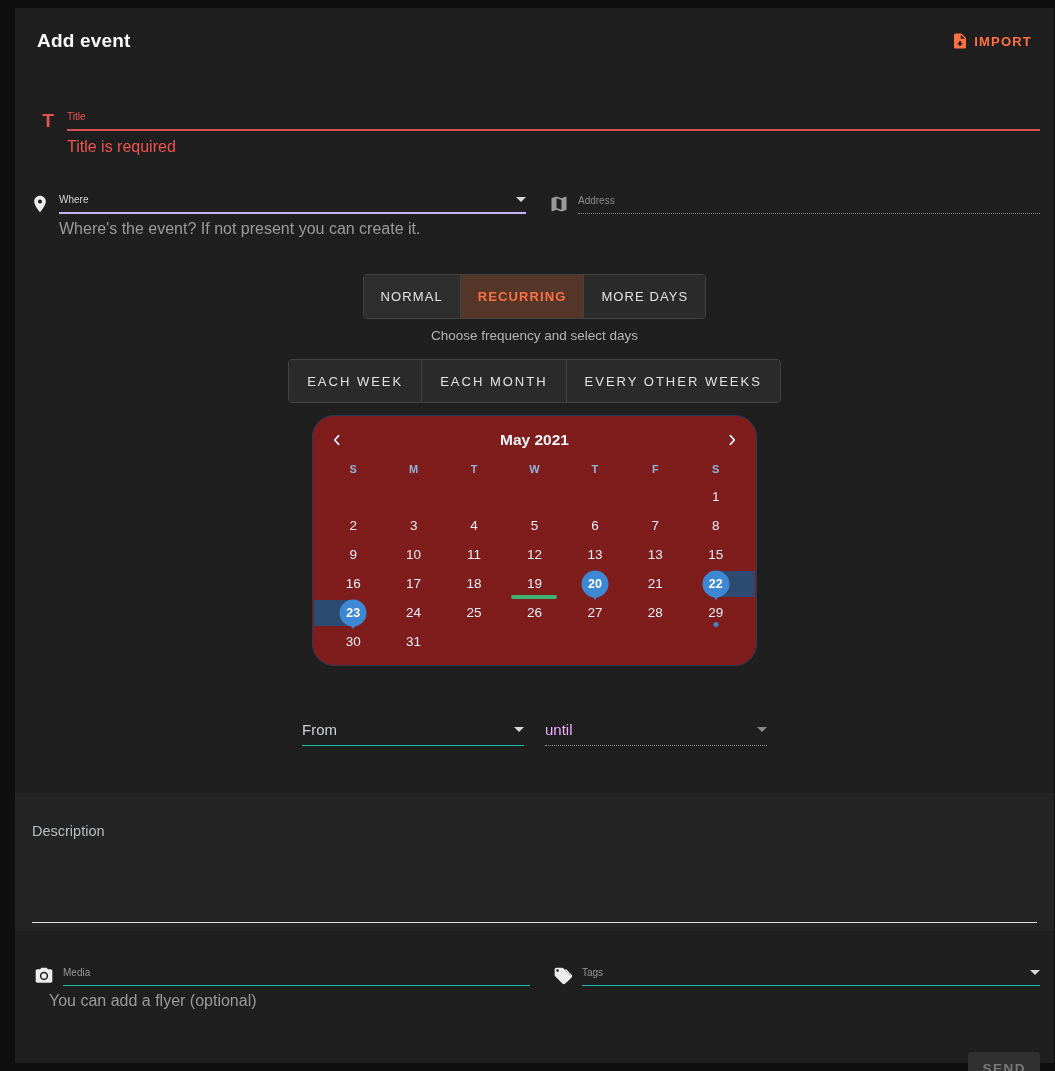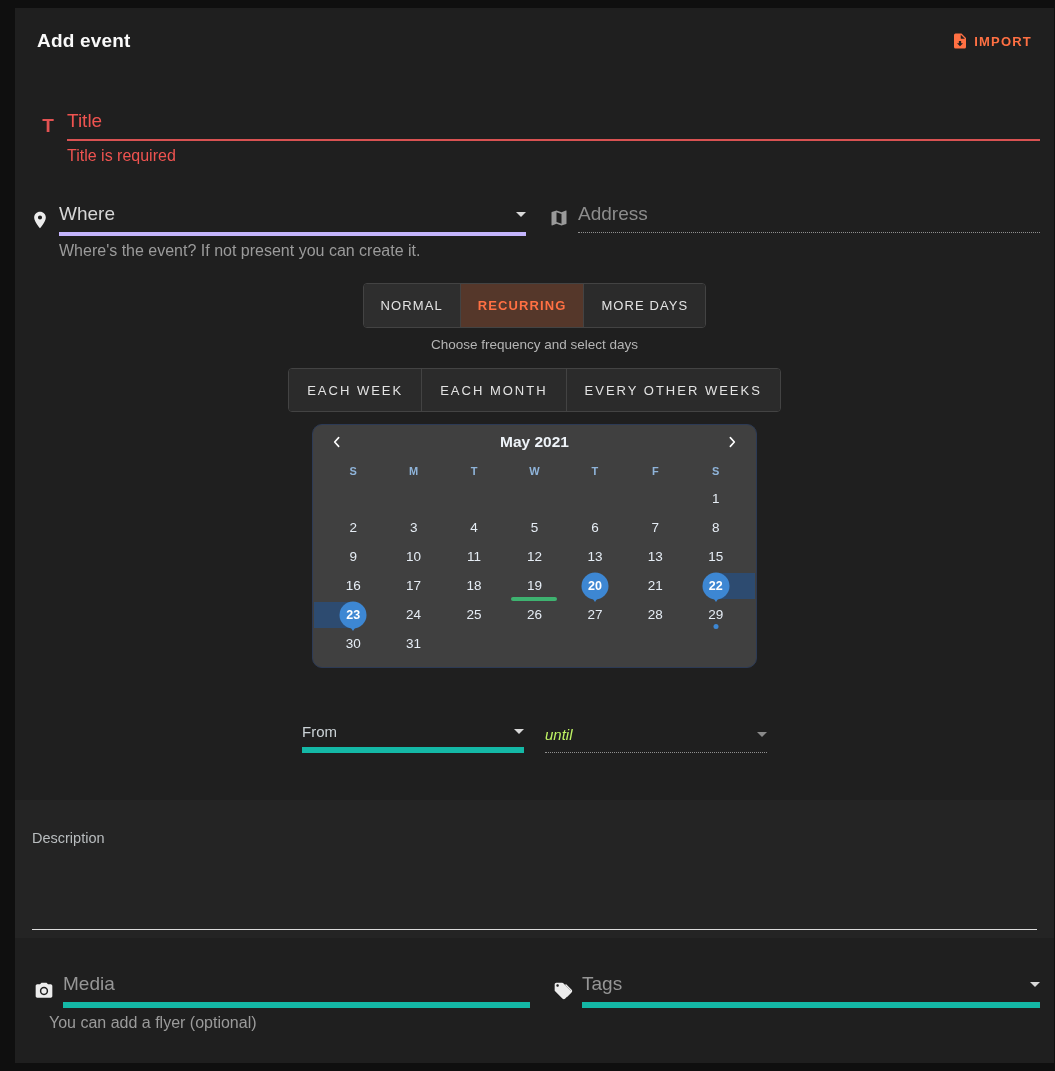--- a/index.html
+++ b/index.html
@@ -14,54 +14,54 @@
   .hdr{display:flex; justify-content:space-between; align-items:center; padding-top:22px; height:44px;}
   .hdr h1{font-size:19px; font-weight:700; color:#fafafa; letter-spacing:.2px; padding-left:8px;}
   .import-btn{display:flex; align-items:center; gap:5px; background:none; border:none; color:var(--accent); font-family:inherit; font-size:13px; font-weight:700; letter-spacing:1.2px; cursor:pointer; padding:6px 8px;}
   .import-btn svg{width:18px; height:18px; fill:var(--accent);}
 
   
   .input-row{display:flex; align-items:center;}
   .ficon{width:22px; margin-right:8px; display:flex; justify-content:center; align-items:center; flex:none;}
   .ficon svg{width:20px; height:20px;}
   .iwrap{flex:1; display:flex; align-items:center; padding-bottom:7px;}
-  input{background:transparent; border:none; outline:none; width:100%; font-family:inherit; font-size:19px; color:#e2e2e2; padding:0;}
+  input{background:transparent; border:none; outline:none; width:100%; font-family:inherit; font-size:10px; color:#e2e2e2; padding:0;}
   .u-err{border-bottom:2px solid #d95252;}
-  .u-focus{border-bottom:4px solid #c4b5fd;}
-  .u-thin{border-bottom:6px solid #14b8a6;gap:41px;}
+  .u-focus{border-bottom:2px solid #c4b5fd;}
+  .u-thin{border-bottom:1px solid #14b8a6;gap:41px;}
   .u-dot{border-bottom:1px dotted #8f8f8f;}
   .helper{font-size:16px; color:var(--helper); margin-top:6px;}
   .helper.err{color:var(--error);}
   .caret{width:0; height:0; border-left:5px solid transparent; border-right:5px solid transparent; border-top:5px solid #d8d8d8; flex:none;}
   .caret.gray{border-top-color:#8a8a8a;}
 
   .title-field{margin-top:58px; padding-left:8px;}
   .title-field .ficon{color:#e25252; font-weight:800; font-size:19px;}
   .title-field input::placeholder{color:var(--error);}
   .title-field .helper{margin-left:30px;}
 
   .two-col{display:flex; gap:22px; margin-top:38px; align-items:flex-start;}
   .col-l{width:497px; flex:none;}
   .col-r{flex:1;}
   .where input::placeholder{color:#d6d6d6;}
   .address input::placeholder{color:#8c8c8c;}
   .media input::placeholder, .tags input::placeholder{color:#969696;}
 
   
   .center-col{display:flex; flex-direction:column; align-items:center;}
-  .tgroup{display:inline-flex; border:1px solid #434343; border-radius:4px; overflow:hidden; margin-top:23px;}
+  .tgroup{display:inline-flex; border:1px solid #434343; border-radius:4px; overflow:hidden; margin-top:36px;}
   .tgroup .tab{height:43px; padding:0 17px; background:#2b2b2b; border:none; border-left:1px solid #434343; color:#e3e3e3; font-family:inherit; font-size:13px; font-weight:500; letter-spacing:1.1px; cursor:pointer;}
   .tgroup .tab:first-child{border-left:none; background:#2e2e2e;}
   .tgroup .tab.selected{background:#55372a; color:var(--accent); font-weight:700;}
   .hint{margin-top:9px; font-size:13.5px; color:#b5b5b5;}
   .tgroup.freq{margin-top:16px;}
   .tgroup.freq .tab{height:42px; letter-spacing:2px; background:#2b2b2b; padding:0 18px;}
 
   
-  .calendar{margin-top:12px; width:445px; background:#404040; border:1px solid #2c3a55; border-radius:10px; padding:0 10px 10px;}
+  .calendar{margin-top:12px; width:445px; background:#7f1d1d; border:1px solid #2c3a55; border-radius:22px; padding:7px 10px 10px;}
   .cal-hdr{display:flex; align-items:center; height:34px;}
   .cal-nav{background:none; border:none; cursor:pointer; width:28px; height:28px; display:flex; align-items:center; justify-content:center; padding:0;}
   .cal-nav svg{width:16px; height:16px; stroke:#fff; stroke-width:2.4; fill:none; stroke-linecap:round; stroke-linejoin:round;}
   .cal-title{flex:1; text-align:center; color:#eef3f8; font-size:15.5px; font-weight:700;}
   .cal-weekdays, .cal-grid{display:grid; grid-template-columns:repeat(7,1fr);}
   .wday{height:24px; display:flex; align-items:center; justify-content:center; color:#8fb4da; font-size:11px; font-weight:700;}
   .cal-grid{grid-auto-rows:27px; row-gap:2px; margin-top:2px;}
   .cell{position:relative; display:flex; align-items:center; justify-content:center;}
   .cell .num{position:relative; z-index:2; font-size:13.5px; color:#e6edf5;}
   .cell.selected .num{color:#fff; font-weight:700; font-size:12.5px;}
@@ -71,21 +71,21 @@
   .band.right{left:50%; right:-9px;}
   .band.left{left:-9px; right:50%;}
   .cell.today::after{content:''; position:absolute; bottom:-2px; left:50%; transform:translateX(-50%); width:46px; height:4px; border-radius:2px; background:var(--green);}
   .cell.dot::after{content:''; position:absolute; bottom:-1px; left:50%; transform:translateX(-50%); width:5px; height:5px; border-radius:50%; background:var(--cal-blue);}
 
   
   .time-row{display:flex; justify-content:center; gap:21px; margin-top:55px;}
   .sel{width:222px; display:flex; align-items:center; justify-content:space-between; padding-bottom:7px; cursor:pointer;}
   .sel span{font-size:15px;}
   .sel.from span{color:#ccd3d7;}
-  .sel.until span{color:#bef264;font-style:italic;}
+  .sel.until span{color:#f0abfc;}
 
   
   .desc-section{margin:47px -14px 0; background:var(--desc); height:138px; padding:30px 17px 0; position:relative;}
   .desc-label{font-size:14.5px; color:#b9bdbf;}
   .desc-underline{position:absolute; left:17px; right:17px; bottom:8px; border-bottom:1px solid #dcdcdc;}
 
   .media-row{margin-top:35px; padding-left:4px;}
   .footer{display:flex; justify-content:flex-end; margin-top:42px;}
   .send-btn{background:#303030; border:none; border-radius:4px; color:#7a7a7a; font-family:inherit; font-size:13.5px; font-weight:700; letter-spacing:1.5px; padding:0 14px; height:33px; cursor:pointer;}
 

